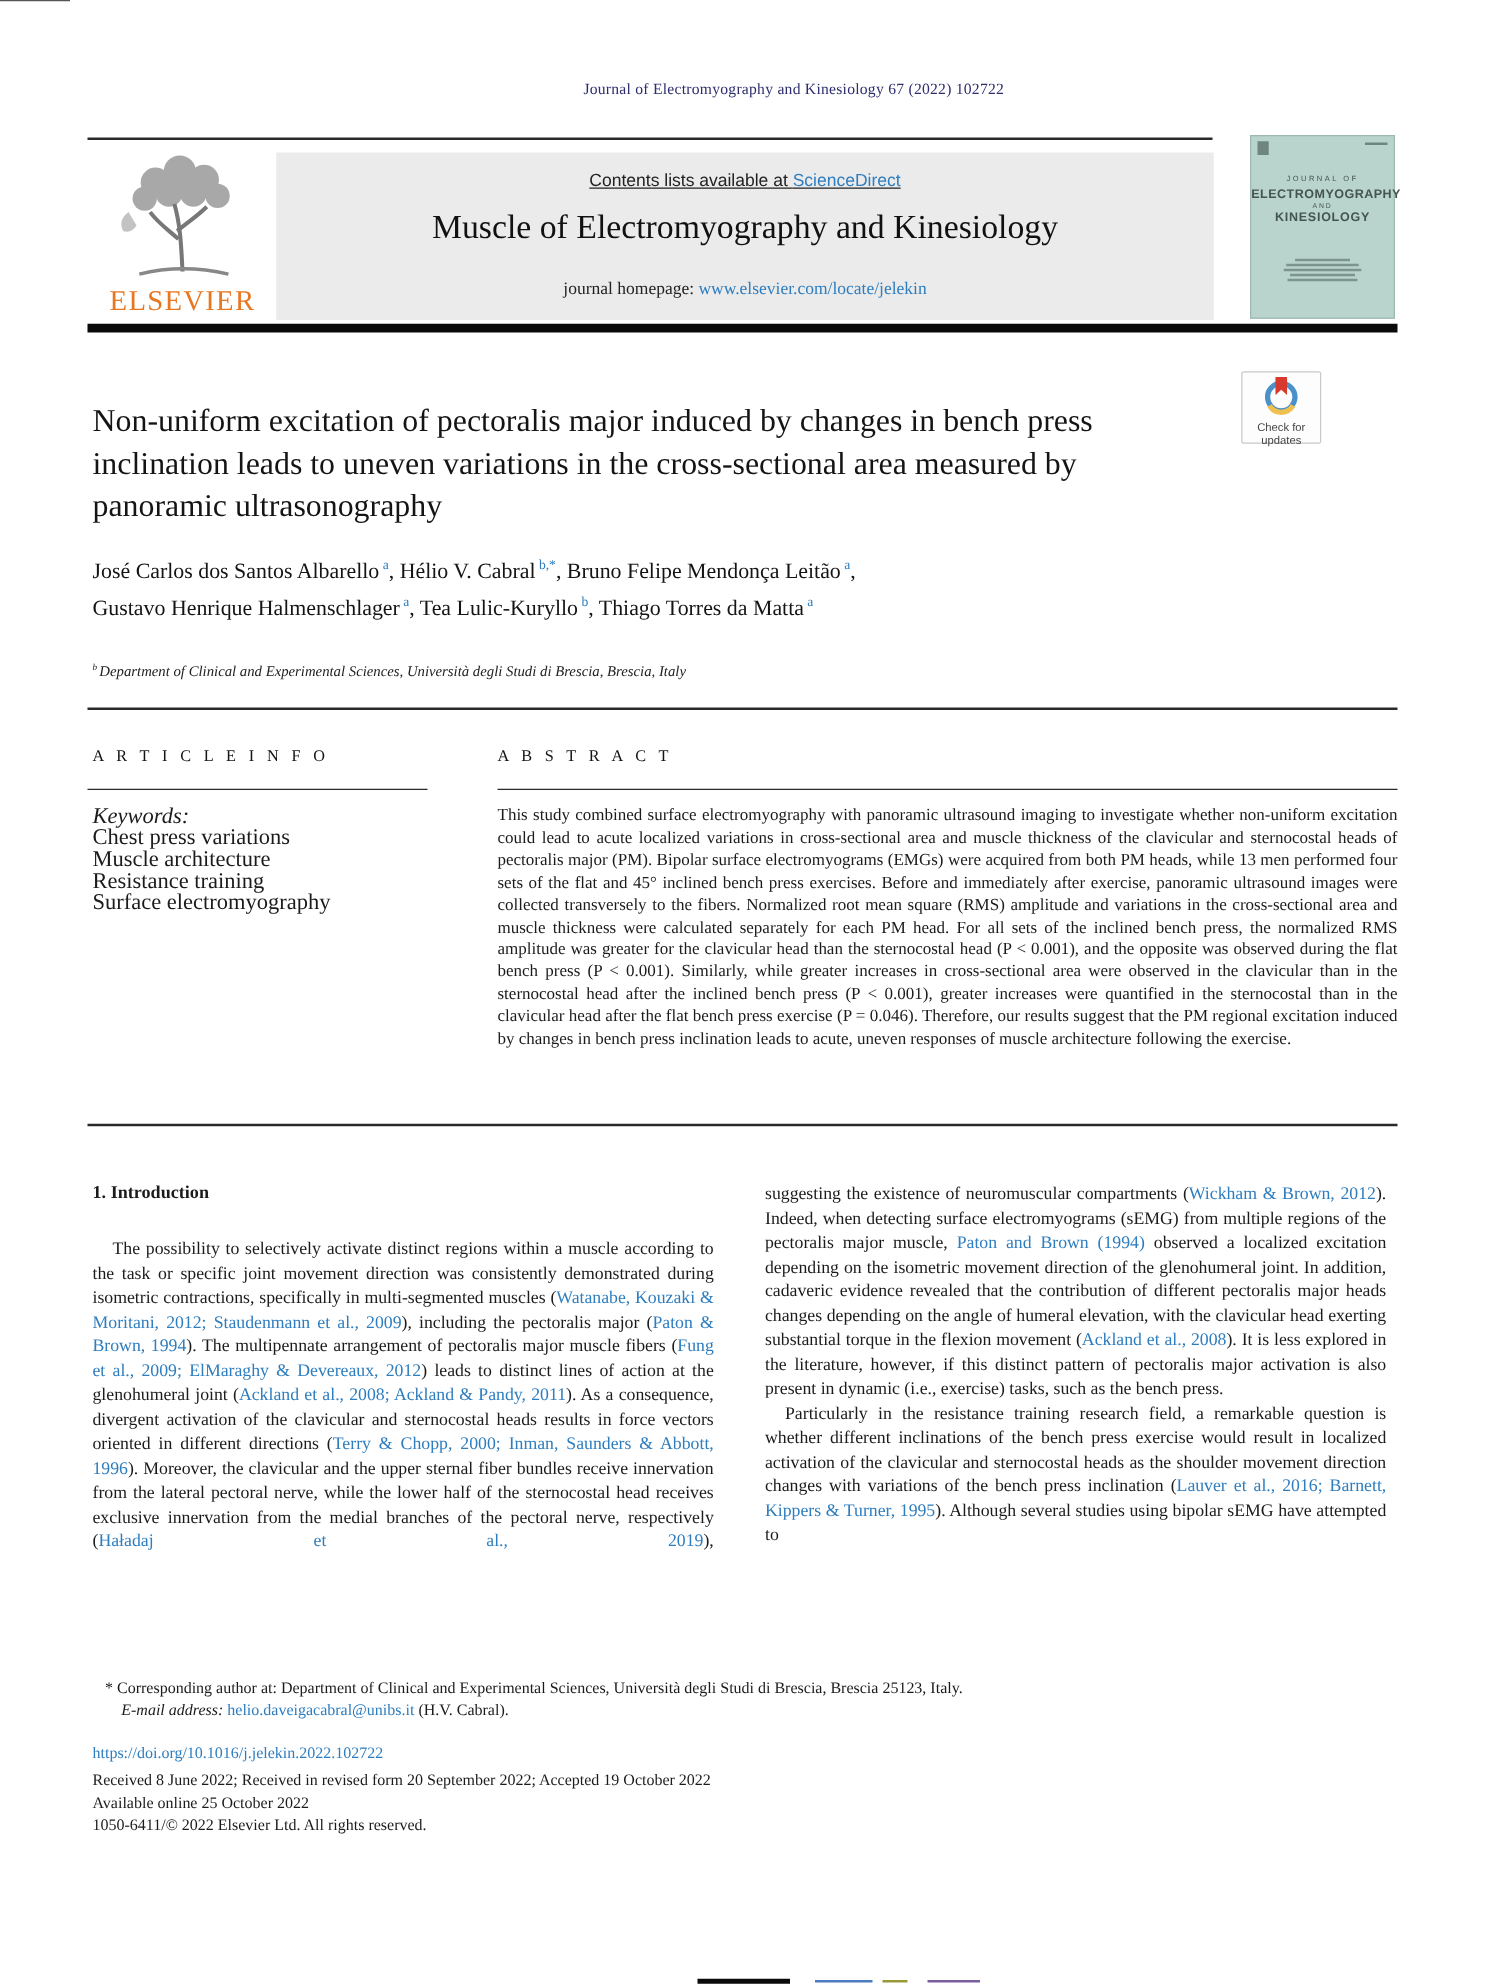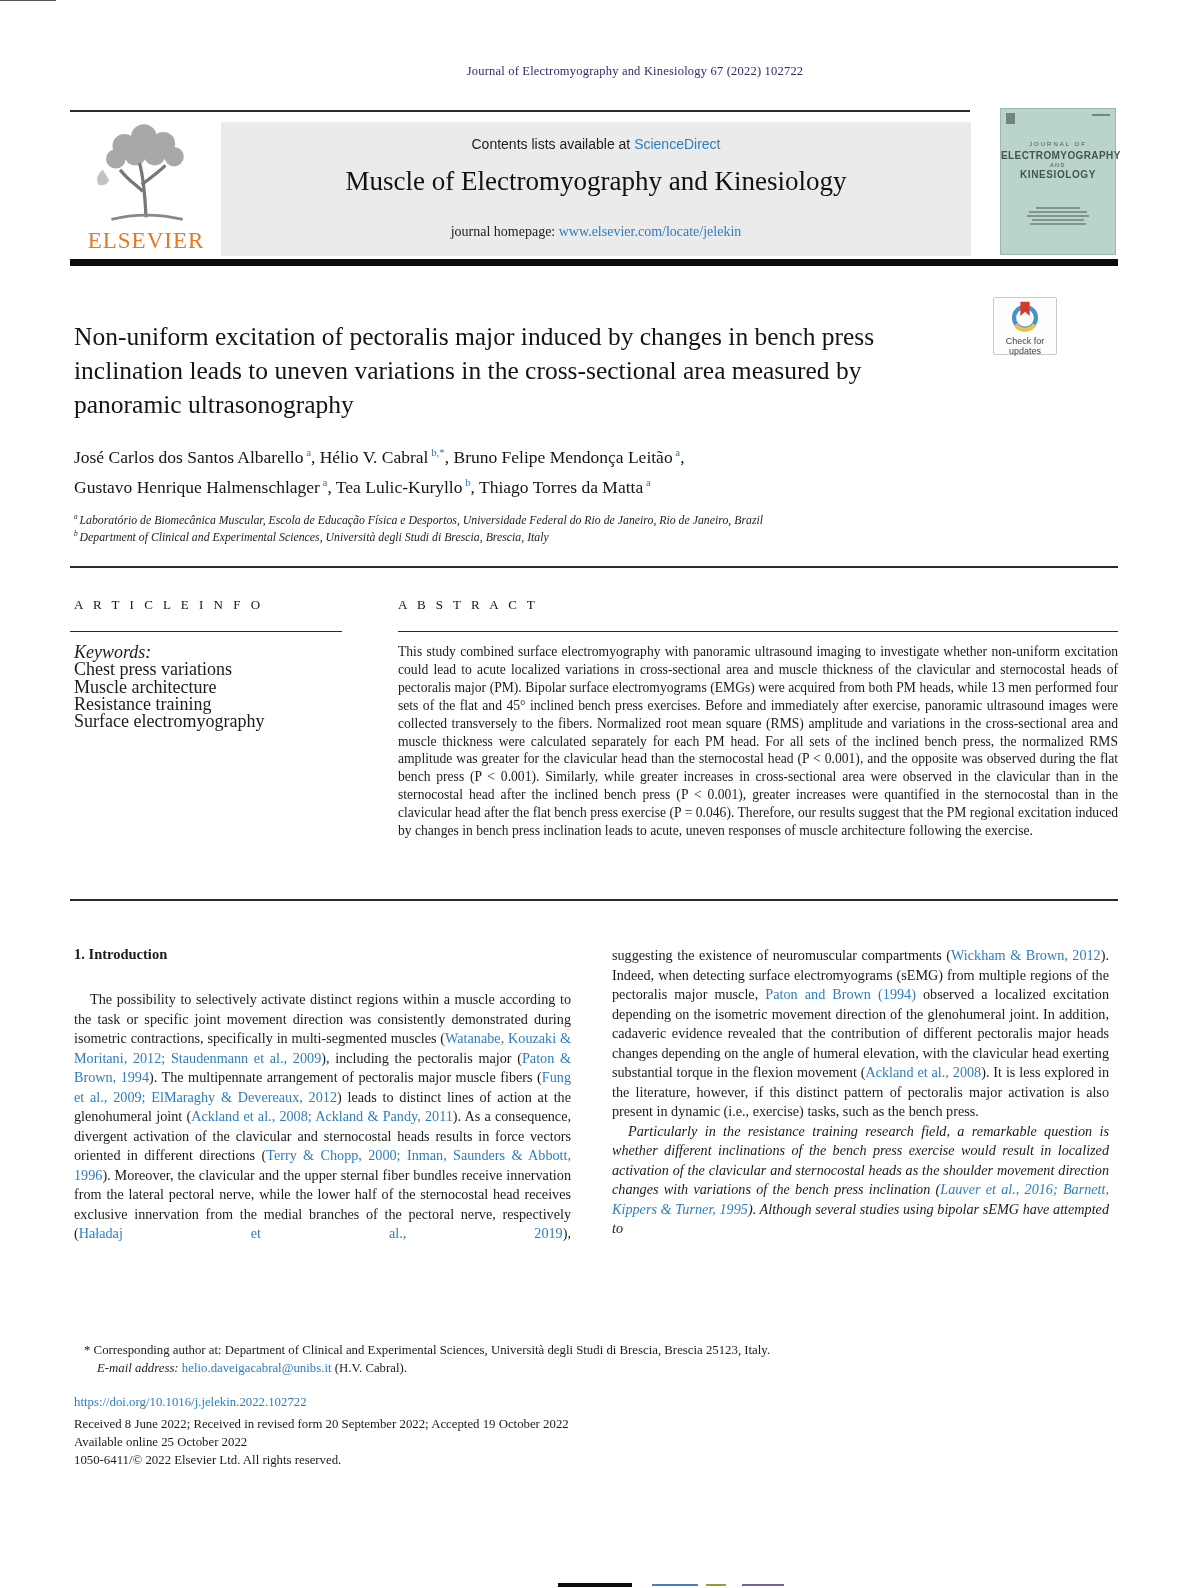--- a/index.html
+++ b/index.html
@@ -14,21 +14,21 @@
   
   .jref{position:absolute;top:64px;left:0;width:100%;text-align:center;
         font-size:12.5px;color:#2c2c6e;letter-spacing:.2px;margin-left:39px;}
   .top-rule{top:110px;left:70px;width:900px;height:1.5px;}
 
   .elsevier{position:absolute;left:72px;top:122px;width:148px;height:134px;text-align:center;}
   .els-word{position:absolute;bottom:2px;left:0;width:100%;color:#e87722;
             font-size:23px;letter-spacing:1px;font-family:"Liberation Serif",serif;}
   .masthead{position:absolute;left:221px;top:122px;width:750px;height:134px;background:#ebebeb;text-align:center;}
   .contents-line{position:absolute;top:14px;left:0;width:100%;
-                 font-family:"Liberation Sans",sans-serif;font-size:14px;color:#222;}
+                 font-family:"Liberation Sans",sans-serif;font-size:14px;color:#222;text-decoration:underline;}
   .mast-title{position:absolute;top:44px;left:0;width:100%;font-size:27px;color:#111;}
   .homepage-line{position:absolute;top:102px;left:0;width:100%;
                  font-family:Liberation Serif, serif;font-size:14px;color:#222;}
 
   .cover{position:absolute;left:1000px;top:108px;width:116px;height:147px;background:#b9d4cc;
          border:1px solid #9db8b0;box-sizing:border-box;text-align:center;
          font-family:"Liberation Sans",sans-serif;color:#44544f;}
   .cover-logo{position:absolute;left:5px;top:4px;width:9px;height:11px;background:#6f8680;}
   .cover-issn{position:absolute;right:5px;top:5px;width:18px;height:2px;background:#6f8680;}
   .cover-kicker{position:absolute;top:32px;width:100%;font-size:6px;letter-spacing:2px;}
@@ -63,21 +63,21 @@
             text-align:justify;color:#1b1b1b;}
   .r-body{top:899px;left:70px;width:1048px;height:1.5px;}
 
   .intro-head{position:absolute;left:74px;top:946px;font-size:14.5px;font-weight:bold;}
   .col{position:absolute;width:497px;font-size:14.2px;line-height:19.5px;text-align:justify;}
   .col p{margin:0;}
   .col-left{left:74px;top:990px;}
   .col-right{left:612px;top:946px;}
   .indent{text-indent:16px;}
   .jlast{text-align-last:justify;}
-  .rp2{margin-top:0;font-style:italic;}
+  .rp2{margin-top:0;}
 
   .r-fn{top:1335px;left:70px;width:56px;height:1px;background:#555;}
   .fn{position:absolute;font-size:12.8px;color:#1b1b1b;width:1010px;}
   .fn1{left:84px;top:1343px;}
   .fn2{left:97px;top:1361px;}
   .doi{position:absolute;left:74px;top:1395px;font-size:12.8px;}
   .meta{position:absolute;left:74px;font-size:12.8px;color:#1b1b1b;}
   .m1{top:1417px;} .m2{top:1435px;} .m3{top:1453px;}
 
   .peek-bar{position:absolute;left:558px;top:1583px;width:74px;height:4px;background:#0a0a0a;}
@@ -152,21 +152,20 @@
     </svg>
     <div class="badge-text">
       <div>Check for</div>
       <div>updates</div>
     </div>
   </div>
 
   <h1 class="title">Non-uniform excitation of pectoralis major induced by changes in bench press inclination leads to uneven variations in the cross-sectional area measured by panoramic ultrasonography</h1>
   <div class="authors a-l1"><span>José Carlos dos Santos Albarello</span><span class="suplnk"> a</span><span>, Hélio V. Cabral</span><span class="suplnk"> b,*</span><span>, Bruno Felipe Mendonça Leitão</span><span class="suplnk"> a</span><span>,</span></div>
   <div class="authors a-l2"><span>Gustavo Henrique Halmenschlager</span><span class="suplnk"> a</span><span>, Tea Lulic-Kuryllo</span><span class="suplnk"> b</span><span>, Thiago Torres da Matta</span><span class="suplnk"> a</span></div>
-  <div class="affil af-1"><span class="sup">a </span><span>Laboratório de Biomecânica Muscular, Escola de Educação Física e Desportos, Universidade Federal do Rio de Janeiro, Rio de Janeiro, Brazil</span></div>
   <div class="affil af-2"><span class="sup">b </span><span>Department of Clinical and Experimental Sciences, Università degli Studi di Brescia, Brescia, Italy</span></div>
 
   <div class="rule r-affil"></div>
   <div class="sec-head h-info">A R T I C L E  I N F O</div>
   <div class="sec-head h-abs">A B S T R A C T</div>
   <div class="rule r-info"></div>
   <div class="rule r-abs"></div>
 
   <div class="keywords">
     <div class="kw-label">Keywords:</div>

